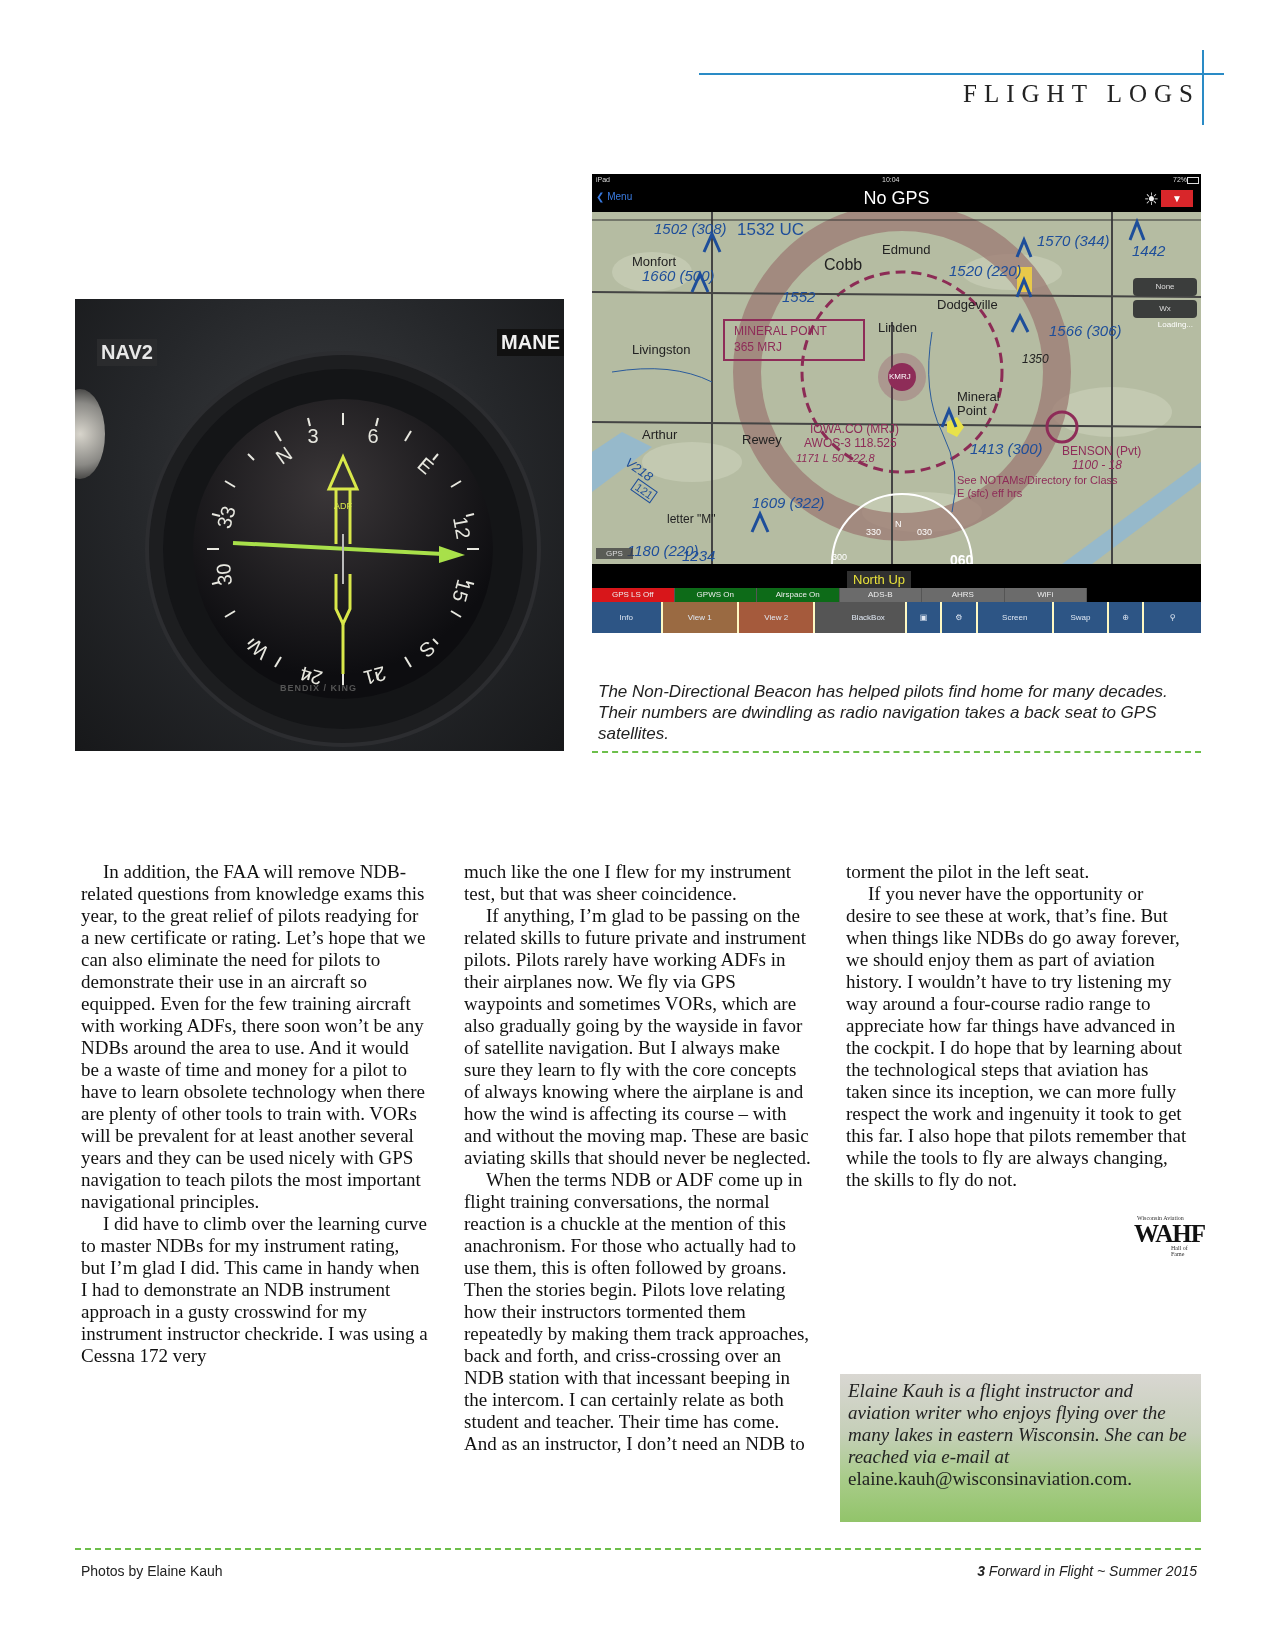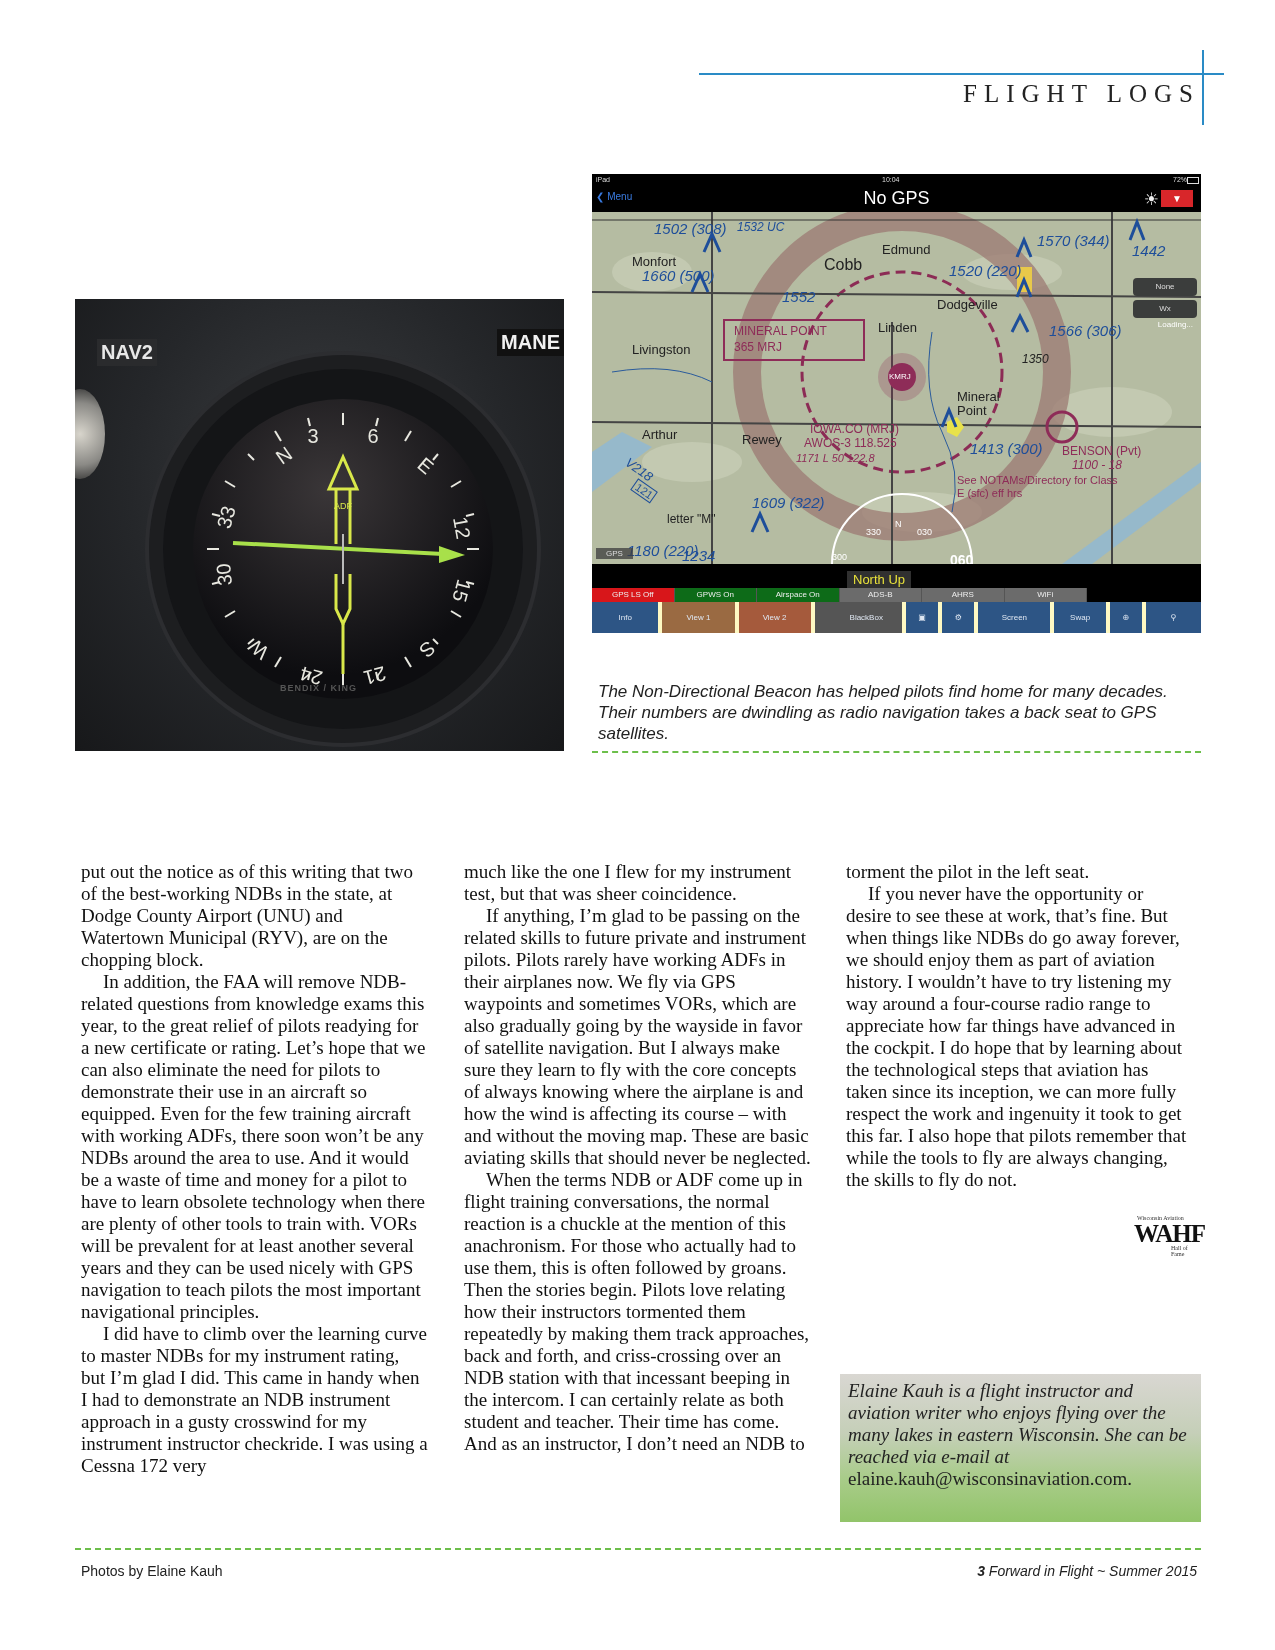--- a/index.html
+++ b/index.html
@@ -25,21 +25,21 @@
   .app-menu{position:absolute;left:4px;top:5px;font-family:"Liberation Sans",sans-serif;font-size:10px;color:#3a7be0;}
   .app-title{position:absolute;left:0;width:100%;top:2px;text-align:center;font-family:"Liberation Sans",sans-serif;font-size:18px;color:#fff;}
   .app-sun{position:absolute;right:42px;top:3px;font-size:17px;color:#eee;}
   .app-drop{position:absolute;right:8px;top:4px;width:32px;height:17px;background:#d8262a;color:#fff;font-size:10px;text-align:center;line-height:17px;}
   .map-area{position:absolute;left:0;top:38px;width:609px;height:352px;background:#b9bfa6;overflow:hidden;}
   .map-label{position:absolute;font-family:"Liberation Sans",sans-serif;white-space:nowrap;}
   .side-btn{position:absolute;right:4px;width:64px;height:18px;background:#3b3d3c;border-radius:4px;color:#ddd;font-family:"Liberation Sans",sans-serif;font-size:8px;text-align:center;line-height:18px;}
   .status-row{position:absolute;left:0;top:414px;width:495px;height:14px;display:flex;}
   .status-row div{flex:1;color:#eee;font-family:"Liberation Sans",sans-serif;font-size:8px;text-align:center;line-height:14px;border-right:1px solid #555;}
   .toolbar-row{position:absolute;left:0;top:428px;width:609px;height:31px;display:flex;background:#2d5585;}
-  .toolbar-row div{color:#dfe7f2;font-family:"Liberation Sans",sans-serif;font-size:8px;text-align:center;line-height:31px;border-right:4px solid #fef9c3;}
+  .toolbar-row div{color:#dfe7f2;font-family:"Liberation Sans",sans-serif;font-size:8px;text-align:center;line-height:31px;border-right:2px solid #fef9c3;}
   .north-up{position:absolute;left:255px;top:397px;padding:1px 6px;background:rgba(60,60,60,.8);color:#e9e23a;font-family:"Liberation Sans",sans-serif;font-size:13px;}
 
   .caption{position:absolute;left:598px;top:681px;width:600px;font-family:"Liberation Sans",sans-serif;font-style:italic;font-size:17px;line-height:21px;color:#222;}
   .green-dash{position:absolute;height:0;border-top:2px dashed #6cbf4a;}
 
   .col{position:absolute;top:861px;width:347px;font-family:"Liberation Serif",serif;font-size:19px;line-height:22px;color:#111;}
   .col p{margin:0;text-indent:22px;}
   .col p.noindent{text-indent:0;}
 
   .wahf-logo{position:absolute;left:1131px;top:1215px;width:70px;height:36px;}
@@ -179,21 +179,21 @@
         <path d="M425 85 L432 68 L439 85"></path>
           <path d="M538 28 L545 10 L552 28"></path>
           <path d="M350 215 L357 198 L364 215"></path>
         <path d="M160 320 L168 302 L176 320"></path>
           <path d="M420 120 L428 104 L436 120"></path>
       </g>
       <path d="M240 352 A70 70 0 0 1 380 352" fill="none" stroke="#fff" stroke-width="2"></path>
       <rect x="132" y="108" width="140" height="40" fill="none" stroke="#8e2c58" stroke-width="2"></rect>
     </svg>
     <div class="map-label" style="left:62px;top:8px;font-size:15px;font-style:italic;color:#1e4e9a;">1502 (308)</div>
-    <div class="map-label" style="left:145px;top:8px;font-size:12px;font-style:italic;color:#1e4e9a;">1532 UC</div>
+    <div class="map-label" style="left:145px;top:8px;font-size:17px;color:#1e4e9a;">1532 UC</div>
     <div class="map-label" style="left:40px;top:42px;font-size:13px;color:#222;">Monfort</div>
     <div class="map-label" style="left:232px;top:44px;font-size:16px;color:#222;">Cobb</div>
     <div class="map-label" style="left:290px;top:30px;font-size:13px;color:#222;">Edmund</div>
     <div class="map-label" style="left:345px;top:85px;font-size:13px;color:#222;">Dodgeville</div>
     <div class="map-label" style="left:286px;top:108px;font-size:13px;color:#222;">Linden</div>
     <div class="map-label" style="left:40px;top:130px;font-size:13px;color:#222;">Livingston</div>
     <div class="map-label" style="left:365px;top:178px;font-size:13px;color:#222;width:60px;white-space:normal;line-height:14px;">Mineral Point</div>
     <div class="map-label" style="left:50px;top:215px;font-size:13px;color:#222;">Arthur</div>
     <div class="map-label" style="left:150px;top:220px;font-size:13px;color:#222;">Rewey</div>
     <div class="map-label" style="left:75px;top:300px;font-size:12px;color:#222;">letter "M"</div>
@@ -250,21 +250,20 @@
     <div style="width:54px;">Swap</div>
     <div style="width:34px;">⊕</div>
     <div style="width:58px;border-right:none;">⚲</div>
   </div>
 </div>
 
 <div class="caption">The Non-Directional Beacon has helped pilots find home for many decades. Their numbers are dwindling as radio navigation takes a back seat to GPS satellites.</div>
 <div class="green-dash" style="left:592px;top:751px;width:609px;"></div>
 
 <div class="col" style="left:81px;">
-  <p class="noindent">put out the notice as of this writing that two of the best-working NDBs in the state, at Dodge County Airport (UNU) and Watertown Municipal (RYV), are on the chopping block.</p>
   <p>In addition, the FAA will remove NDB-related questions from knowledge exams this year, to the great relief of pilots readying for a new certificate or rating. Let’s hope that we can also eliminate the need for pilots to demonstrate their use in an aircraft so equipped. Even for the few training aircraft with working ADFs, there soon won’t be any NDBs around the area to use. And it would be a waste of time and money for a pilot to have to learn obsolete technology when there are plenty of other tools to train with. VORs will be prevalent for at least another several years and they can be used nicely with GPS navigation to teach pilots the most important navigational principles.</p>
   <p>I did have to climb over the learning curve to master NDBs for my instrument rating, but I’m glad I did. This came in handy when I had to demonstrate an NDB instrument approach in a gusty crosswind for my instrument instructor checkride. I was using a Cessna 172 very</p>
 </div>
 <div class="col" style="left:464px;">
   <p class="noindent">much like the one I flew for my instrument test, but that was sheer coincidence.</p>
   <p>If anything, I’m glad to be passing on the related skills to future private and instrument pilots. Pilots rarely have working ADFs in their airplanes now. We fly via GPS waypoints and sometimes VORs, which are also gradually going by the wayside in favor of satellite navigation. But I always make sure they learn to fly with the core concepts of always knowing where the airplane is and how the wind is affecting its course – with and without the moving map. These are basic aviating skills that should never be neglected.</p>
   <p>When the terms NDB or ADF come up in flight training conversations, the normal reaction is a chuckle at the mention of this anachronism. For those who actually had to use them, this is often followed by groans. Then the stories begin. Pilots love relating how their instructors tormented them repeatedly by making them track approaches, back and forth, and criss-crossing over an NDB station with that incessant beeping in the intercom. I can certainly relate as both student and teacher. Their time has come. And as an instructor, I don’t need an NDB to</p>
 </div>
 <div class="col" style="left:846px;">
   <p class="noindent">torment the pilot in the left seat.</p>

